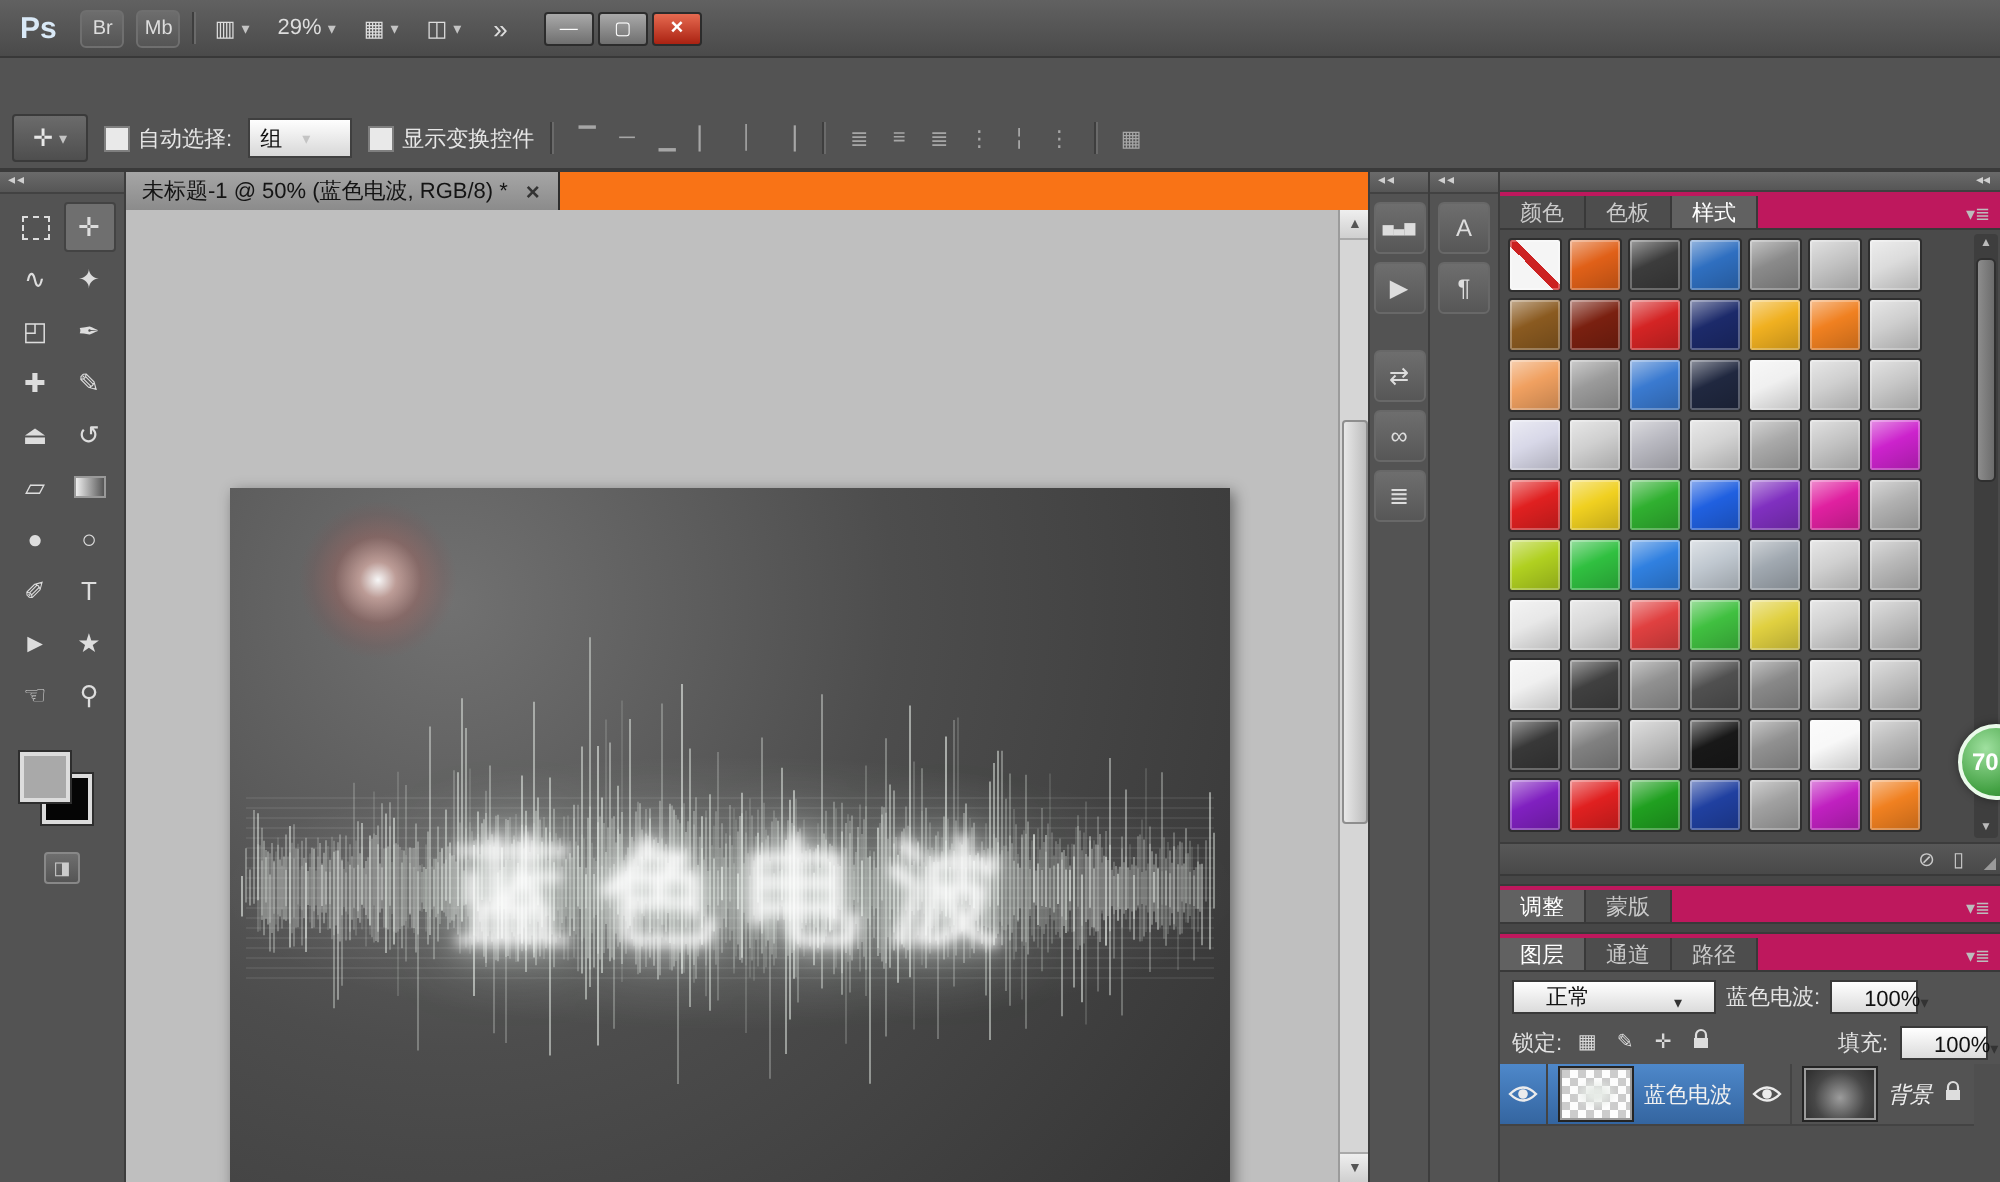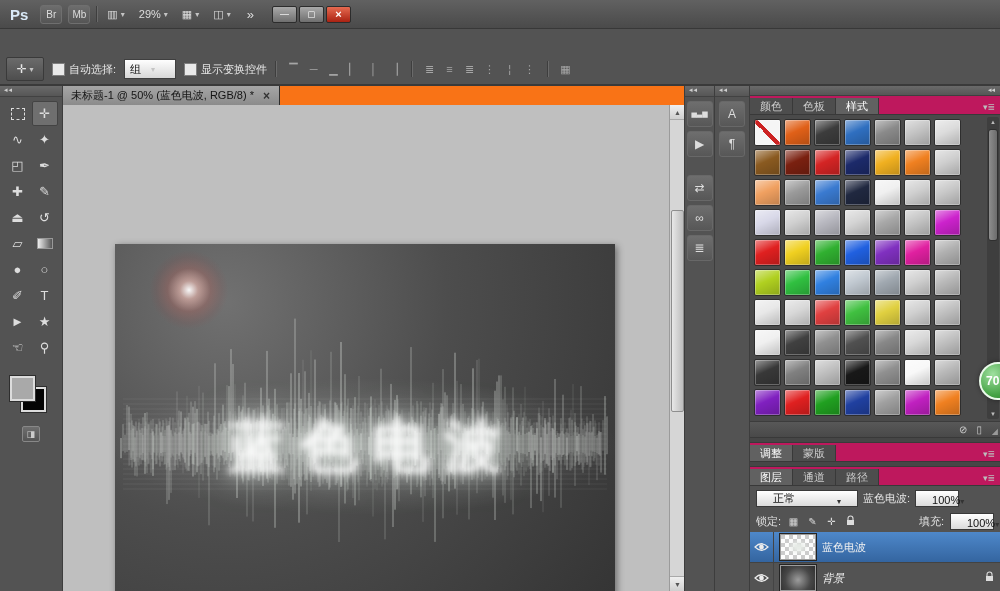--- a/index.html
+++ b/index.html
@@ -136,21 +136,21 @@
   .blend-row{display:flex;align-items:center;gap:5px;padding:3px 6px;background:#535353;height:24px;box-sizing:border-box}
   .pselect{background:linear-gradient(#fff,#dbdbdb);color:#111;border:1px solid #393939;height:17px;
     display:flex;align-items:flex-end;justify-content:space-between;padding:0 16px;font-size:11px;box-sizing:border-box}
   .pselect .caret{color:#333}
   .blend-select{width:102px}
   .val-select{width:44px}
   .plabel{font-size:11px;color:#e3e3e3;white-space:nowrap}
   .lock-row{display:flex;align-items:center;gap:6px;padding:2px 6px;background:#535353;height:22px;box-sizing:border-box}
   .lock-ico{font-size:10px;color:#d8d8d8;width:13px;text-align:center}
 
-  .layer-list{flex:1;background:#4f4f4f;display:flex;flex-direction:column;overflow:hidden}
+  .layer-list{flex:1;background:#4f4f4f;display:flex;flex-direction:row;overflow:hidden}
   .layer-row{height:30px;flex:none;display:flex;align-items:center;gap:6px;padding-right:6px;
     border-bottom:1px solid #434343;background:#535353;color:#f0f0f0}
   .layer-row.selected{background:linear-gradient(#4e88ca,#3465a0)}
   .eye-cell{width:23px;height:100%;border-right:1px solid #444;display:flex;align-items:center;justify-content:center;flex:none}
   .thumb{width:34px;height:24px;border:1px solid #9c9c9c;outline:1px solid #242424;flex:none}
   .thumb-checker{background:
     radial-gradient(ellipse at 50% 50%,rgba(230,235,230,.95) 0 12%,rgba(230,235,230,0) 45%),
     repeating-conic-gradient(#fdfdfd 0% 25%,#cccccc 0% 50%);background-size:100% 100%,8px 8px}
   .thumb-bg{background:radial-gradient(circle at 50% 58%,#9c9c9c,#474747 58%,#2d2d2d)}
   .layer-name{font-size:11px;white-space:nowrap}

